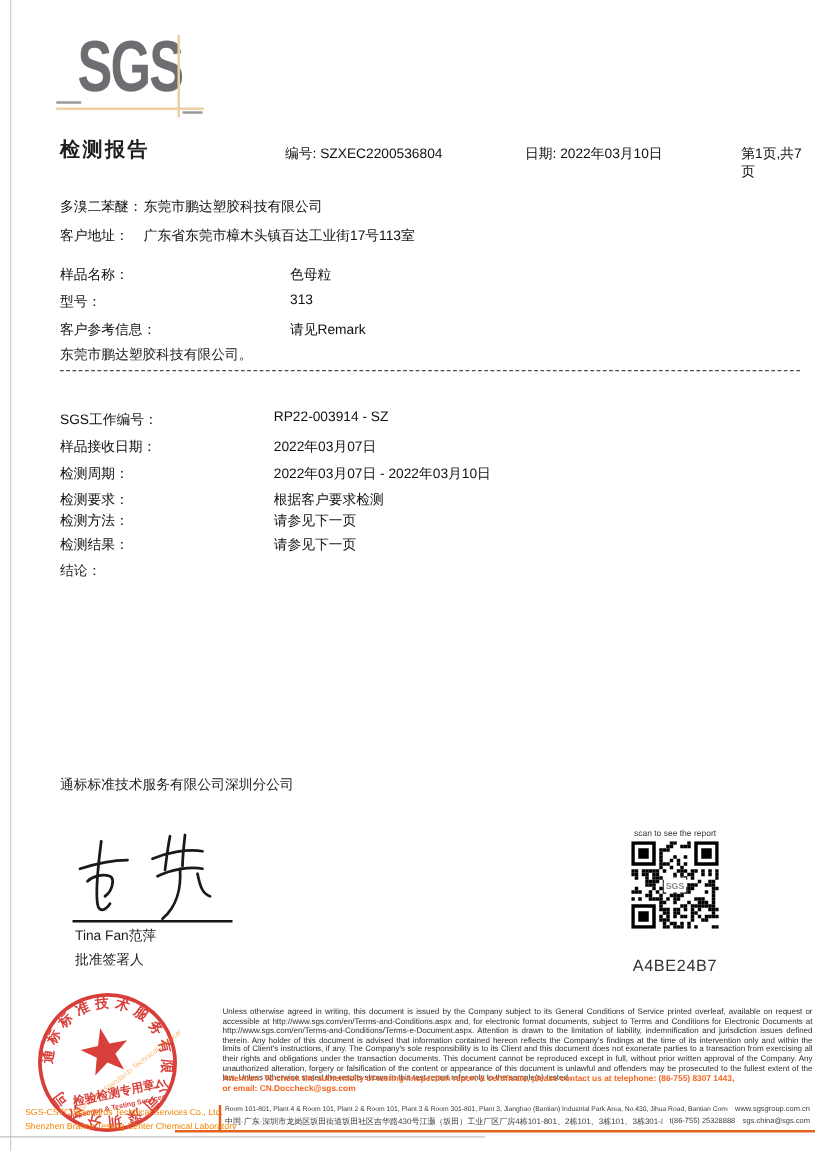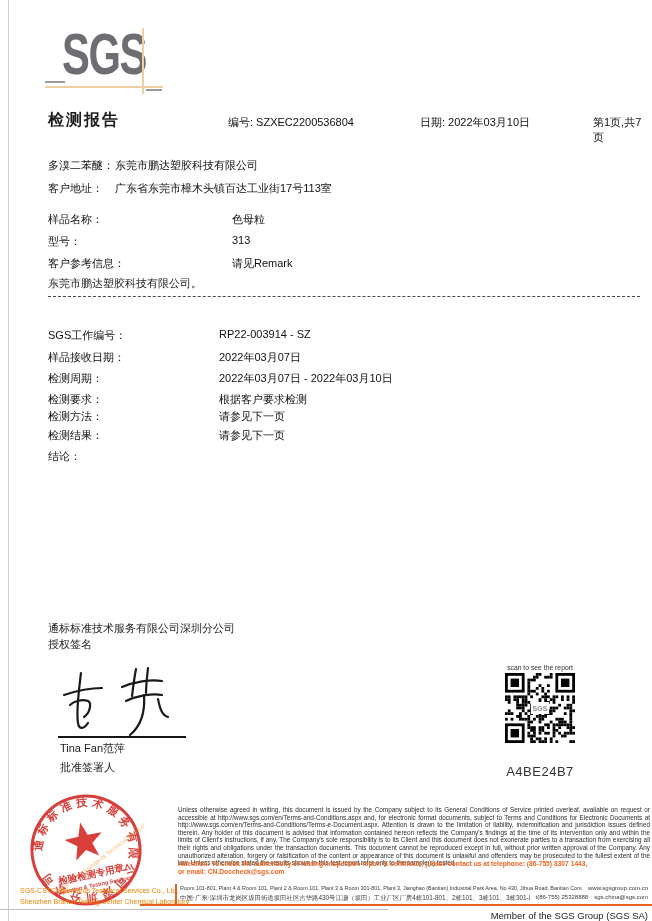--- a/index.html
+++ b/index.html
@@ -126,21 +126,20 @@
     <span class="val v171">请参见下一页</span>
   </div>
   <div class="row" style="top:428px">
     <span class="lbl">检测结果：</span>
     <span class="val v171">请参见下一页</span>
   </div>
   <div class="abs concl-lbl">结论：</div>
 
   <div class="abs sig-company">
     <div>通标标准技术服务有限公司深圳分公司</div>
-    <div>授权签名</div>
   </div>
   <svg class="abs sig-svg" width="160" height="78" viewBox="0 0 160 78">
     <g fill="none" stroke="#1a1a1a" stroke-width="2.2" stroke-linecap="round">
       <path d="M14,32 C26,28 40,25 52,25"></path>
       <path d="M31,10 C29,26 26,48 28,60 C29,67 34,66 38,60"></path>
       <path d="M20,42 C24,38 32,36 38,38 C42,40 40,50 34,54"></path>
       <path d="M72,24 C84,19 100,16 112,18"></path>
       <path d="M86,6 C84,16 83,26 82,33"></path>
       <path d="M98,5 C97,14 96,24 96,30"></path>
       <path d="M76,38 C86,33 102,30 112,32"></path>
@@ -402,15 +401,14 @@
       <span class="addr-main">Room 101-801, Plant 4 &amp; Room 101, Plant 2 &amp; Room 101, Plant 3 &amp; Room 301-801, Plant 3, Jianghao (Bantian) Industrial Park Area, No.430, Jihua Road, Bantian Community, Bantian Street, Longgang District, Shenzhen, Guangdong, China 518129</span>
       <span class="addr-right">www.sgsgroup.com.cn</span>
     </div>
     <div class="addr-row">
       <span class="addr-main addr-cn">中国·广东·深圳市龙岗区坂田街道坂田社区吉华路430号江灏（坂田）工业厂区厂房4栋101-801、2栋101、3栋101、3栋301-801 邮编:518129</span>
       <span class="addr-right">t(86-755) 25328888</span>
       <span class="addr-right">sgs.china@sgs.com</span>
     </div>
   </div>
   <div class="abs addr-hline"></div>
-  <div class="abs member-line">Member of the SGS Group (SGS SA)</div>
 
 </div>
 
 </body></html>

